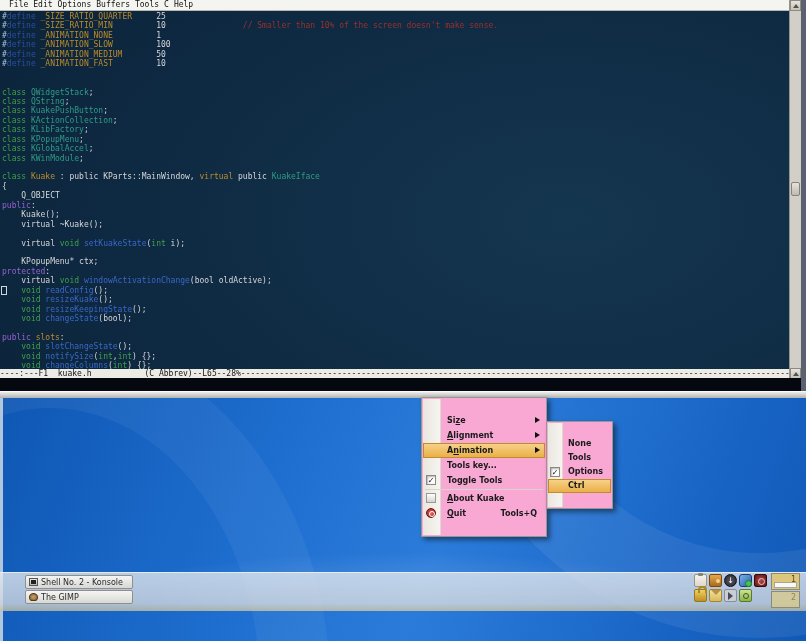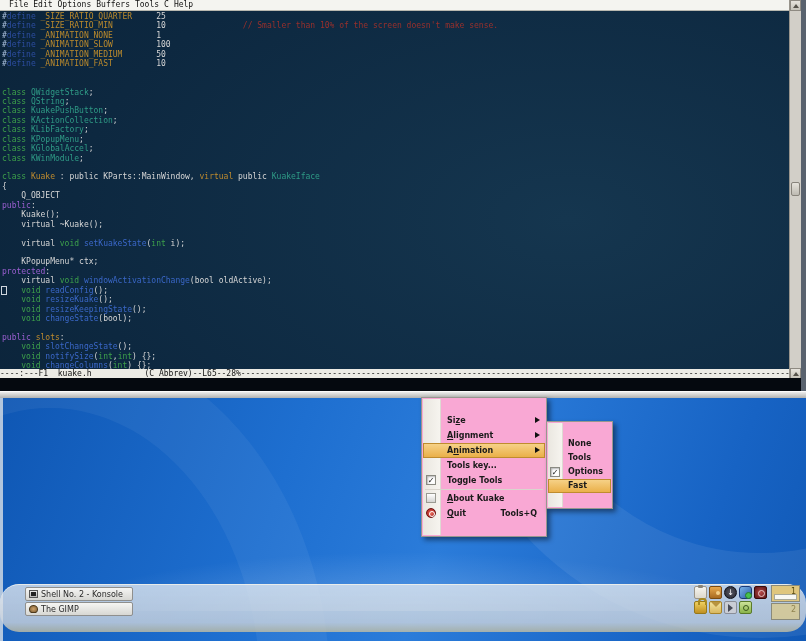--- a/index.html
+++ b/index.html
@@ -84,23 +84,23 @@
               font-size:8px; line-height:10px; text-align:center; color:#111; font-weight:normal; }
   .smi .checkbox { left:2px; }
   .sep { height:1px; background:#d9d5cd; margin:1px 2px; position:relative; }
   .micon { position:absolute; left:3px; top:2px; width:10px; height:10px; }
   .about-kuake-icon { background:linear-gradient(#ffffff,#d4d4d2); border:1px solid #9a9a92; }
   .quit-icon { border-radius:50%; background:radial-gradient(#e86a5a,#a01818); border:1px solid #6e0f0f; }
   .quit-icon:after { content:""; position:absolute; left:2px; top:2px; width:4px; height:4px;
               border:1px solid #fff; border-radius:50%; }
 
   
-  #panel { position:absolute; left:0; top:584px; width:806px; height:48px;
+  #panel { position:absolute; left:0; top:572px; width:806px; height:39px;
            background:linear-gradient(rgba(228,234,240,0.78), rgba(206,213,221,0.8) 80%, rgba(199,192,160,0.78));
-           border-top:1px solid rgba(255,255,255,0.75);border-radius:19px; }
+           border-top:1px solid rgba(255,255,255,0.75); }
   #tasks { position:absolute; left:25px; top:2px; }
   .taskbtn { width:108px; height:14px; margin-bottom:1px; display:flex; align-items:center; gap:3px;
              padding:0 3px; background:linear-gradient(#f5f5f3,#d7d7d3); border:1px solid #8f8f8d;
              border-radius:2px; font-size:8px; color:#2a2a2a; white-space:nowrap; overflow:hidden; }
   .tbicon { flex:0 0 auto; width:9px; height:8px; }
   .konsole-icon { background:linear-gradient(#e8e8e8,#b8b8b8); border:1px solid #555; position:relative; }
   .konsole-icon:after { content:""; position:absolute; left:1px; top:1px; width:5px; height:4px; background:#222; }
   .gimp-icon { background:radial-gradient(#cfa46c,#7a5a30); border-radius:50% 50% 45% 45%; border:1px solid #4e3a1c; }
 
   #tray { position:absolute; left:694px; top:1px; }
@@ -180,21 +180,21 @@
       <div class="mi"><span>Tools key...</span></div>
       <div class="mi"><span class="checkbox">✓</span><span>Toggle Tools</span></div>
       <div class="sep"></div>
       <div class="mi"><span class="micon about-kuake-icon"></span><span><u>A</u>bout Kuake</span></div>
       <div class="mi"><span class="micon quit-icon"></span><span><u>Q</u>uit</span><span class="shortcut">Tools+Q</span></div>
     </div>
   <div id="anim-submenu" class="popup">
       <div class="smi"><span>None</span></div>
       <div class="smi"><span>Tools</span></div>
       <div class="smi"><span class="checkbox">✓</span><span>Options</span></div>
-      <div class="smi hl"><span>Fast</span></div>
+      <div class="smi hl"><span>Ctrl</span></div>
     </div>
 
   <div id="panel">
     <div id="tasks">
         <div class="taskbtn">
           <span class="tbicon konsole-icon"></span>
           <span>Shell No. 2 - Konsole</span>
         </div>
         <div class="taskbtn">
           <span class="tbicon gimp-icon"></span>

